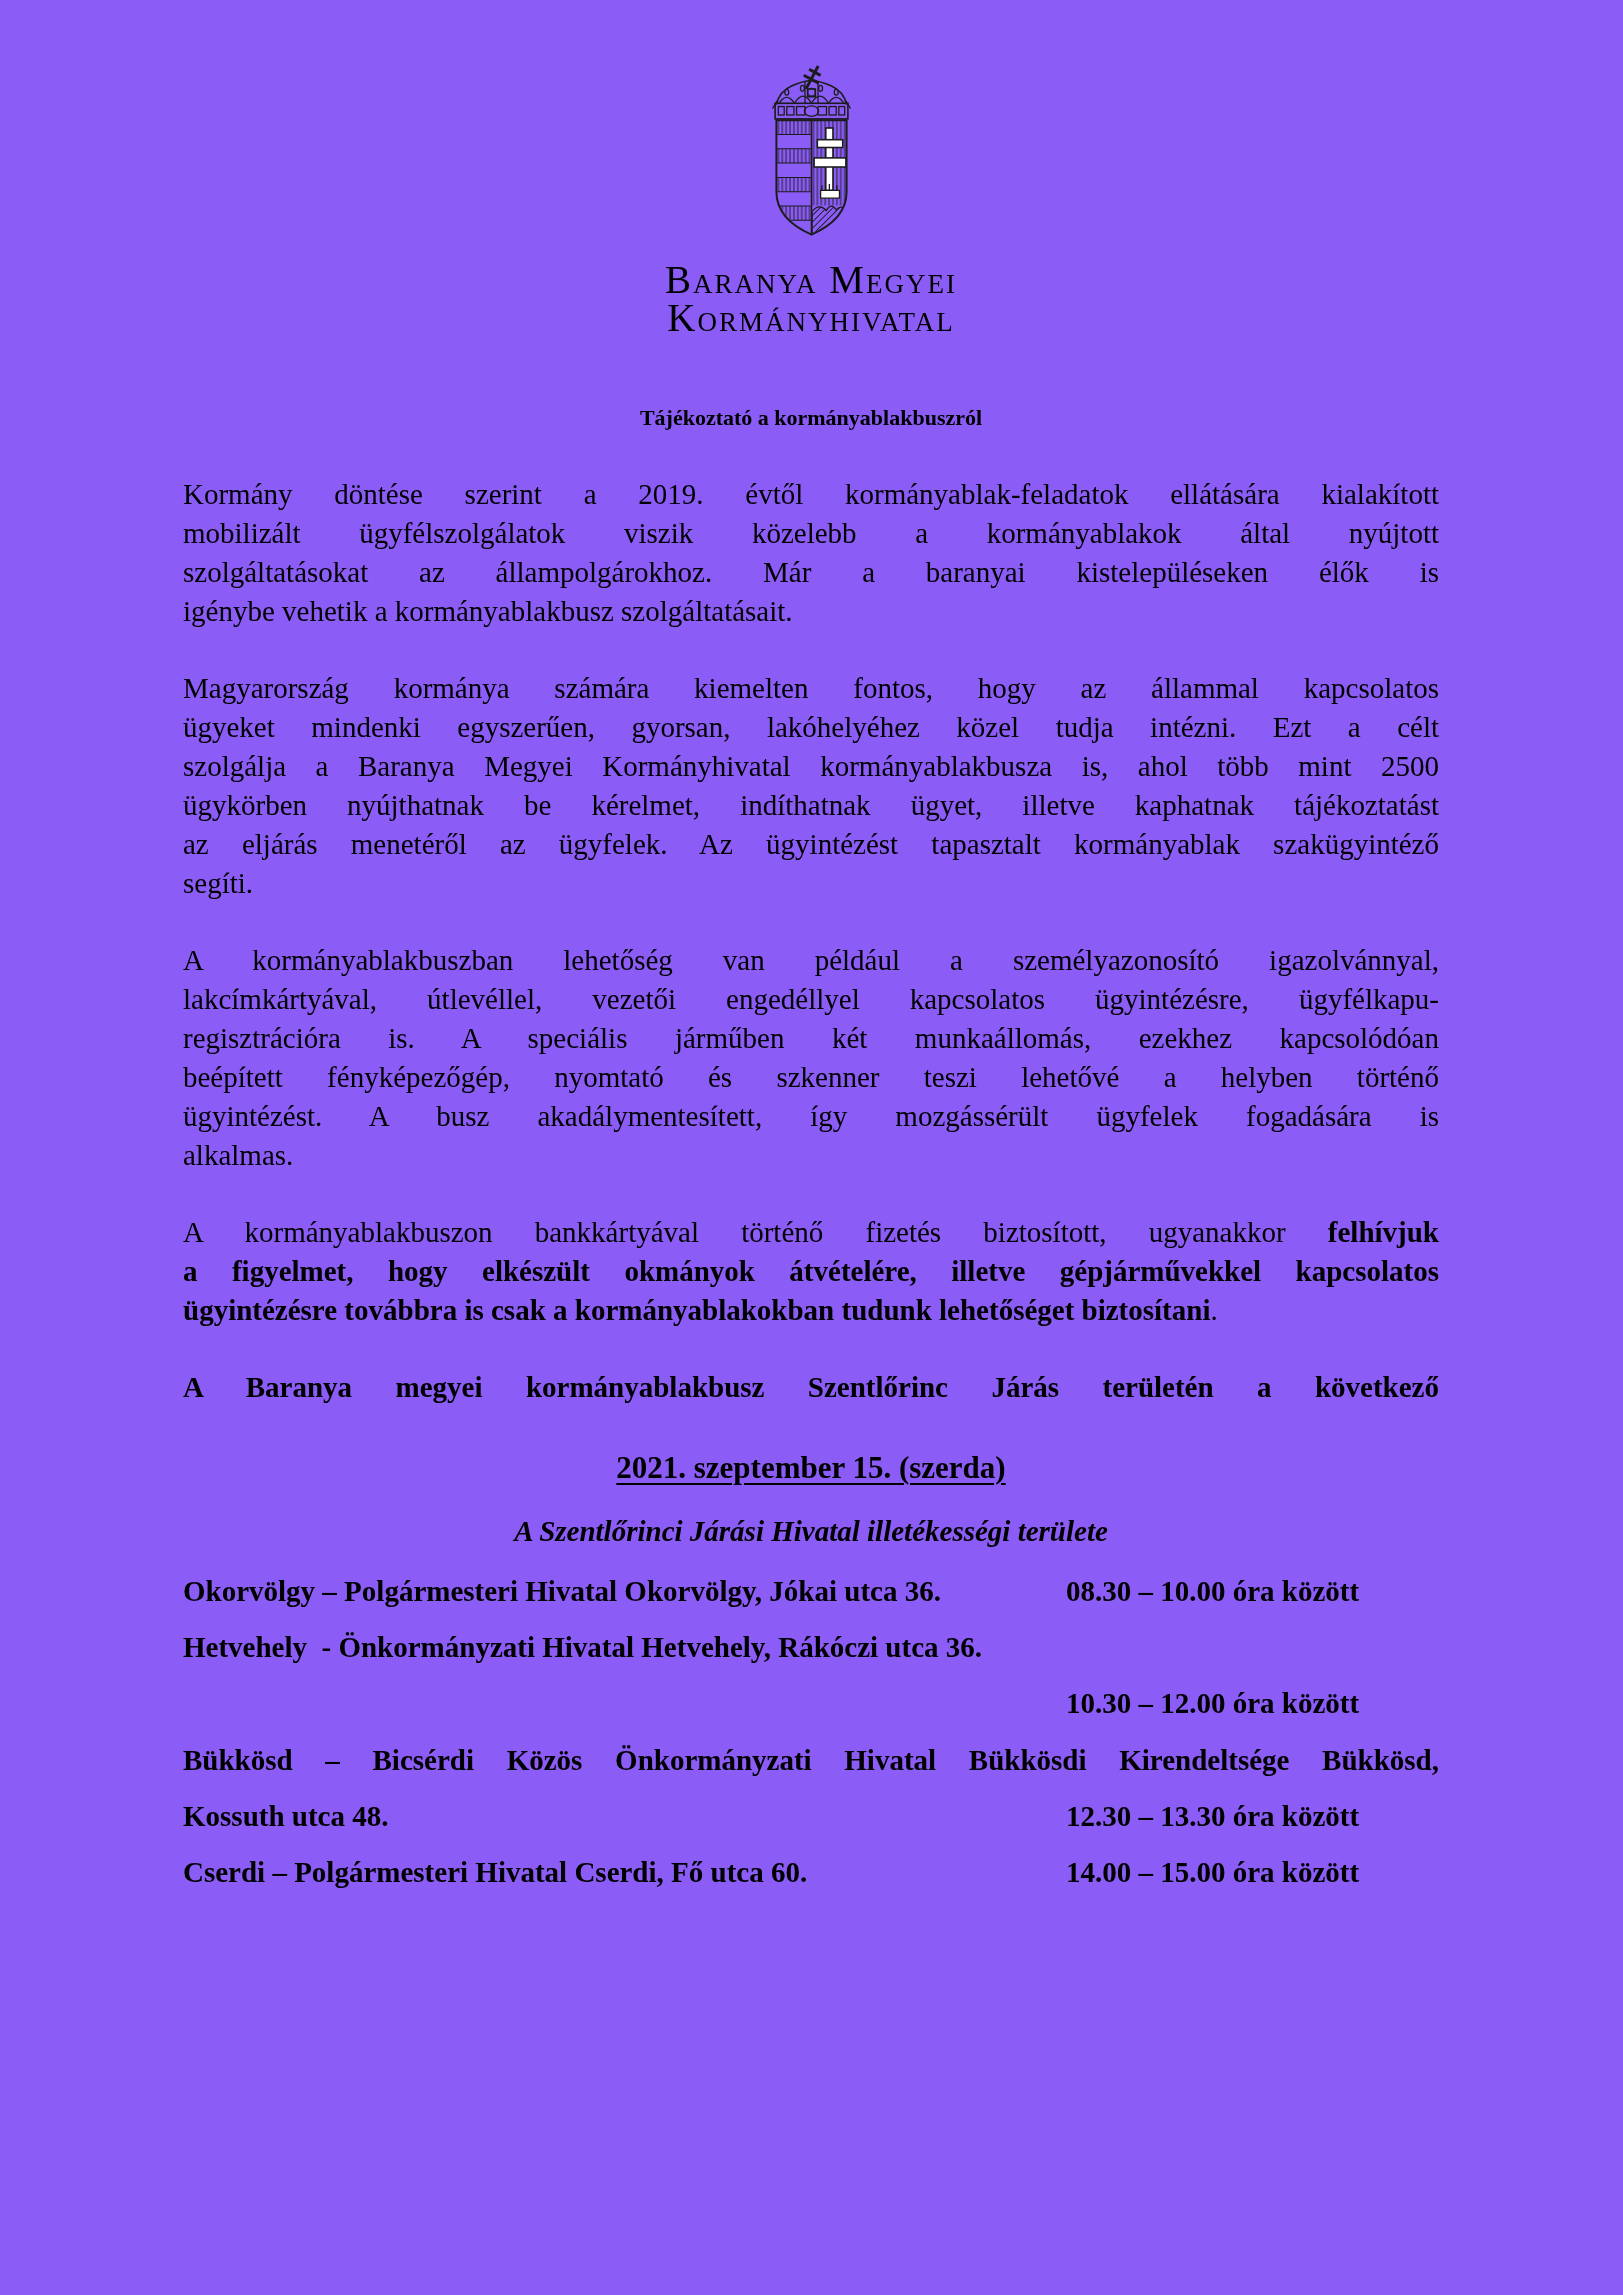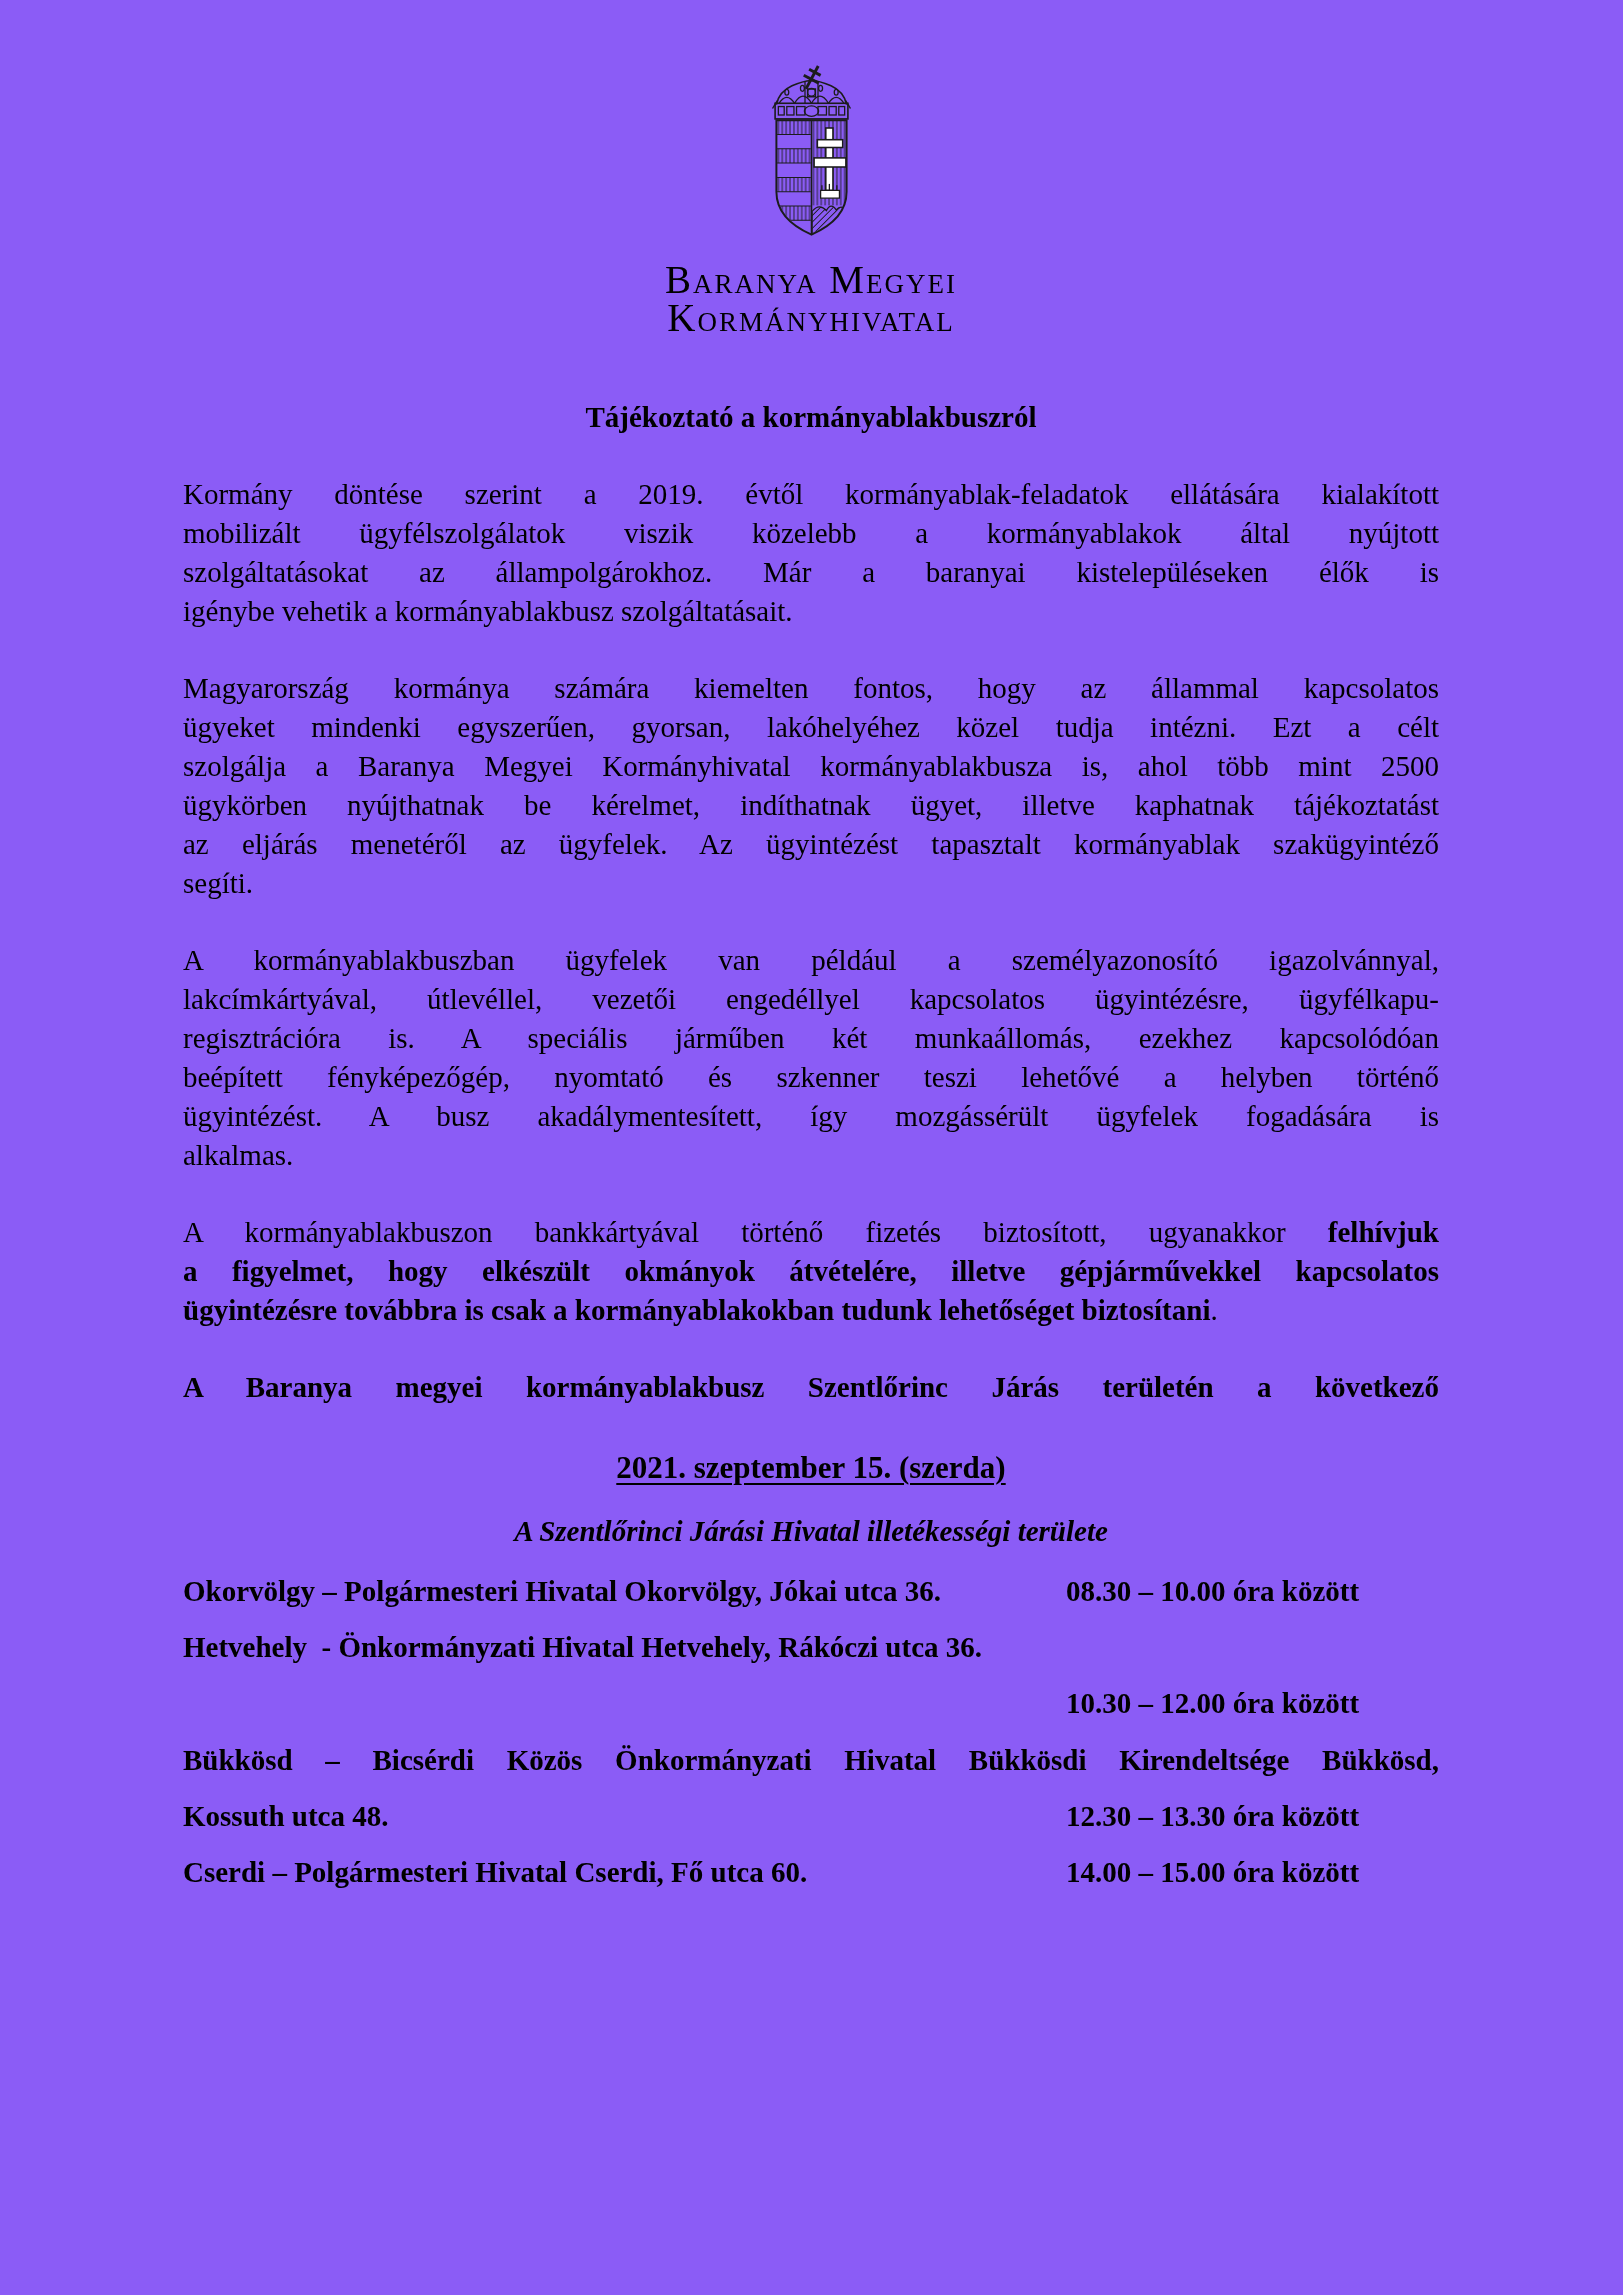--- a/index.html
+++ b/index.html
@@ -18,21 +18,21 @@
   .org{text-align:center;margin-top:15.7px;}
   .org-line{
     font-variant-caps:small-caps;
     font-size:39px;
     line-height:38px;
     letter-spacing:2px;
   }
   .title{
     margin:61px 0 0;
     text-align:center;
-    font-size:29px;
+    font-size:22px;
     font-weight:bold;
     line-height:39px;
   }
   .para{margin-top:38px;font-size:29px;line-height:39px;}
   .para.b{font-weight:bold;}
   .pline{text-align:justify;text-align-last:justify;}
   .pline.last{text-align-last:left;}
   .bseg{font-weight:bold;}
   .date-heading{
     margin:42px 0 0;
@@ -162,21 +162,21 @@
       </div>
     <div class="para">
         <div class="pline">Magyarország kormánya számára kiemelten fontos, hogy az állammal kapcsolatos</div>
         <div class="pline">ügyeket mindenki egyszerűen, gyorsan, lakóhelyéhez közel tudja intézni. Ezt a célt</div>
         <div class="pline">szolgálja a Baranya Megyei Kormányhivatal kormányablakbusza is, ahol több mint 2500</div>
         <div class="pline">ügykörben nyújthatnak be kérelmet, indíthatnak ügyet, illetve kaphatnak tájékoztatást</div>
         <div class="pline">az eljárás menetéről az ügyfelek. Az ügyintézést tapasztalt kormányablak szakügyintéző</div>
         <div class="pline last">segíti.</div>
       </div>
     <div class="para">
-        <div class="pline">A kormányablakbuszban ügyfelek van például a személyazonosító igazolvánnyal,</div>
+        <div class="pline">A kormányablakbuszban lehetőség van például a személyazonosító igazolvánnyal,</div>
         <div class="pline">lakcímkártyával, útlevéllel, vezetői engedéllyel kapcsolatos ügyintézésre, ügyfélkapu-</div>
         <div class="pline">regisztrációra is. A speciális járműben két munkaállomás, ezekhez kapcsolódóan</div>
         <div class="pline">beépített fényképezőgép, nyomtató és szkenner teszi lehetővé a helyben történő</div>
         <div class="pline">ügyintézést. A busz akadálymentesített, így mozgássérült ügyfelek fogadására is</div>
         <div class="pline last">alkalmas.</div>
       </div>
     <div class="para">
         <div class="pline"><span>A kormányablakbuszon bankkártyával történő fizetés biztosított, ugyanakkor </span><span class="bseg">felhívjuk</span></div>
         <div class="pline"><span class="bseg">a figyelmet, hogy elkészült okmányok átvételére, illetve gépjárművekkel kapcsolatos</span></div>
         <div class="pline last"><span class="bseg">ügyintézésre továbbra is csak a kormányablakokban tudunk lehetőséget biztosítani</span><span>.</span></div>

